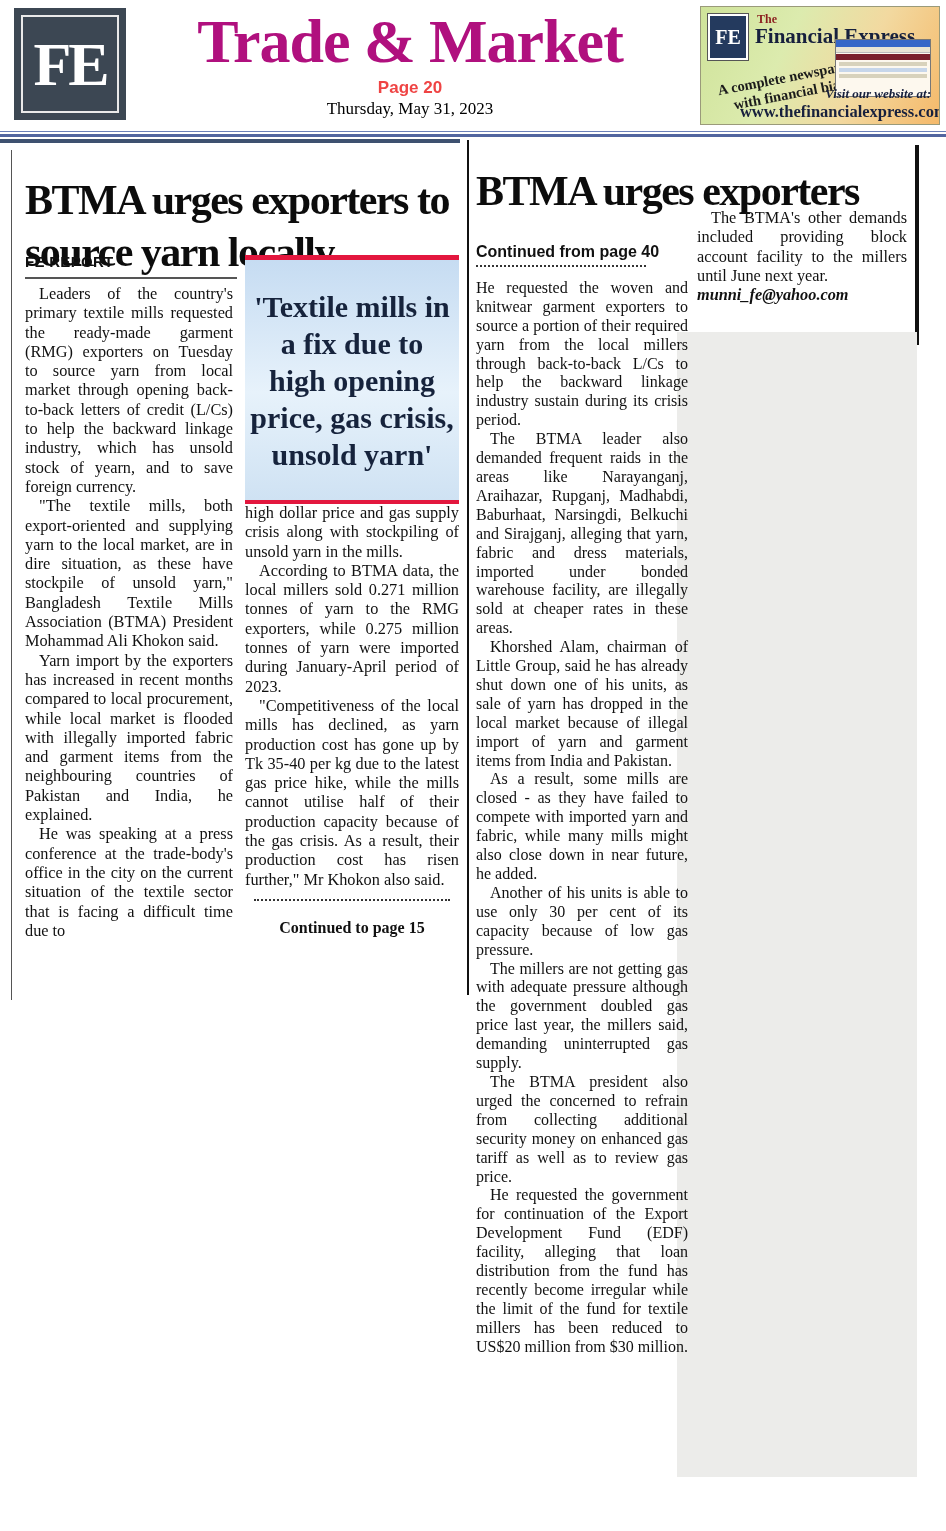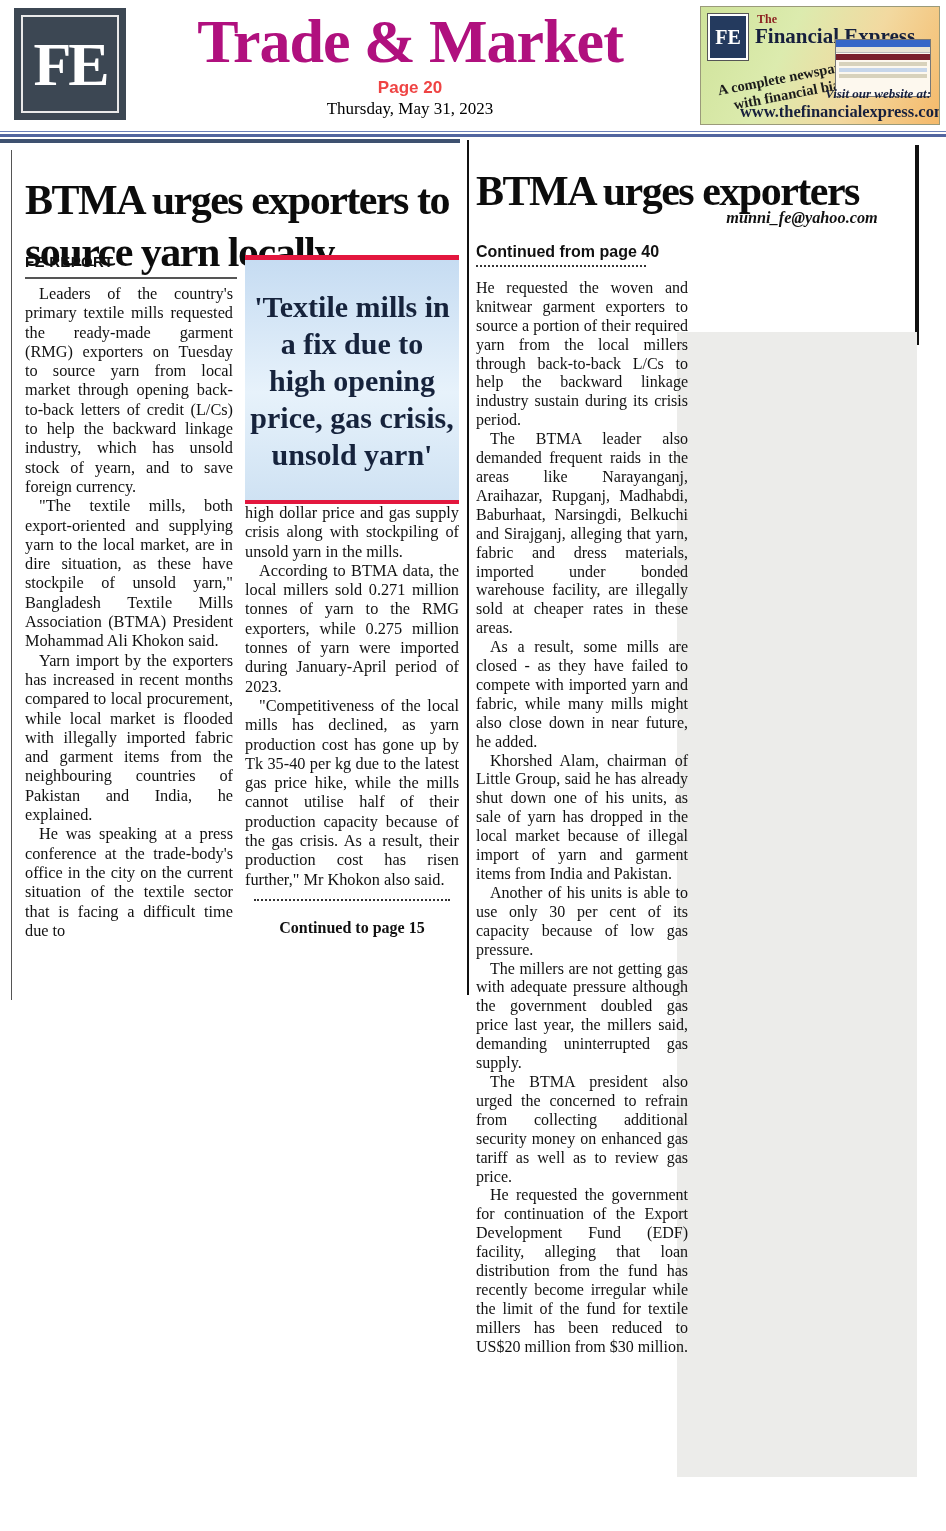--- a/index.html
+++ b/index.html
@@ -69,21 +69,21 @@
              display:flex;align-items:center;justify-content:center;text-align:center;}
   .pullquote span{font-weight:700;font-size:30px;line-height:37px;color:#16233c;padding:0 4px;}
 
   .cont-to{margin-top:10px;text-align:center;}
   .cont-to .dots{border-top:2px dotted #333;width:196px;margin:0 auto 4px auto;}
   .cont-to .lbl{font-family:Liberation Serif, serif;font-weight:700;font-size:16px;text-indent:0;margin-top:18px;}
 
   .cont-from-lbl{font-family:"Liberation Sans",sans-serif;font-weight:700;font-size:16px;text-indent:0 !important;text-align:left;}
   .cont-from-dots{border-top:2px dotted #333;width:170px;margin:3px 0 12px 0;}
 
-  .email{text-align:center;font-style:italic;font-weight:700;font-size:16.5px;margin-top:2px;text-indent:0 !important;}
+  .email{text-align:left;font-style:italic;font-weight:700;font-size:16.5px;margin-top:2px;text-indent:0 !important;}
 </style>
 </head>
 <body>
 
 <div class="page">
 
   <div class="fe-logo">
     <span>FE</span>
   </div>
 
@@ -149,25 +149,26 @@
     </div>
   </div>
 
   <h1 class="headline hl-right">BTMA urges exporters</h1>
 
   <div class="col col1-right">
     <p class="cont-from-lbl">Continued from page 40</p>
     <div class="cont-from-dots"></div>
     <p class="cont">He requested the woven and knitwear garment exporters to source a portion of their required yarn from the local millers through back-to-back L/Cs to help the backward linkage industry sustain during its crisis period.</p>
     <p>The BTMA leader also demanded frequent raids in the areas like Narayanganj, Araihazar, Rupganj, Madhabdi, Baburhaat, Narsingdi, Belkuchi and Sirajganj, alleging that yarn, fabric and dress materials, imported under bonded warehouse facility, are illegally sold at cheaper rates in these areas.</p>
+    <p>Khorshed Alam, chairman of Little Group, said he has already shut down one of his units, as sale of yarn has dropped in the local market because of illegal import of yarn and garment items from India and Pakistan.</p>
     <p>As a result, some mills are closed - as they have failed to compete with imported yarn and fabric, while many mills might also close down in near future, he added.</p>
-    <p>Khorshed Alam, chairman of Little Group, said he has already shut down one of his units, as sale of yarn has dropped in the local market because of illegal import of yarn and garment items from India and Pakistan.</p>
     <p>Another of his units is able to use only 30 per cent of its capacity because of low gas pressure.</p>
     <p>The millers are not getting gas with adequate pressure although the government doubled gas price last year, the millers said, demanding uninterrupted gas supply.</p>
     <p>The BTMA president also urged the concerned to refrain from collecting additional security money on enhanced gas tariff as well as to review gas price.</p>
     <p>He requested the government for continuation of the Export Development Fund (EDF) facility, alleging that loan distribution from the fund has recently become irregular while the limit of the fund for textile millers has been reduced to US$20 million from $30 million.</p>
   </div>
 
   <div class="col col2-right">
+    <p>The BTMA's other demands included providing block account facility to the millers until June next year.</p>
     <p class="email">munni_fe@yahoo.com</p>
   </div>
 
 </div>
 
 </body></html>

